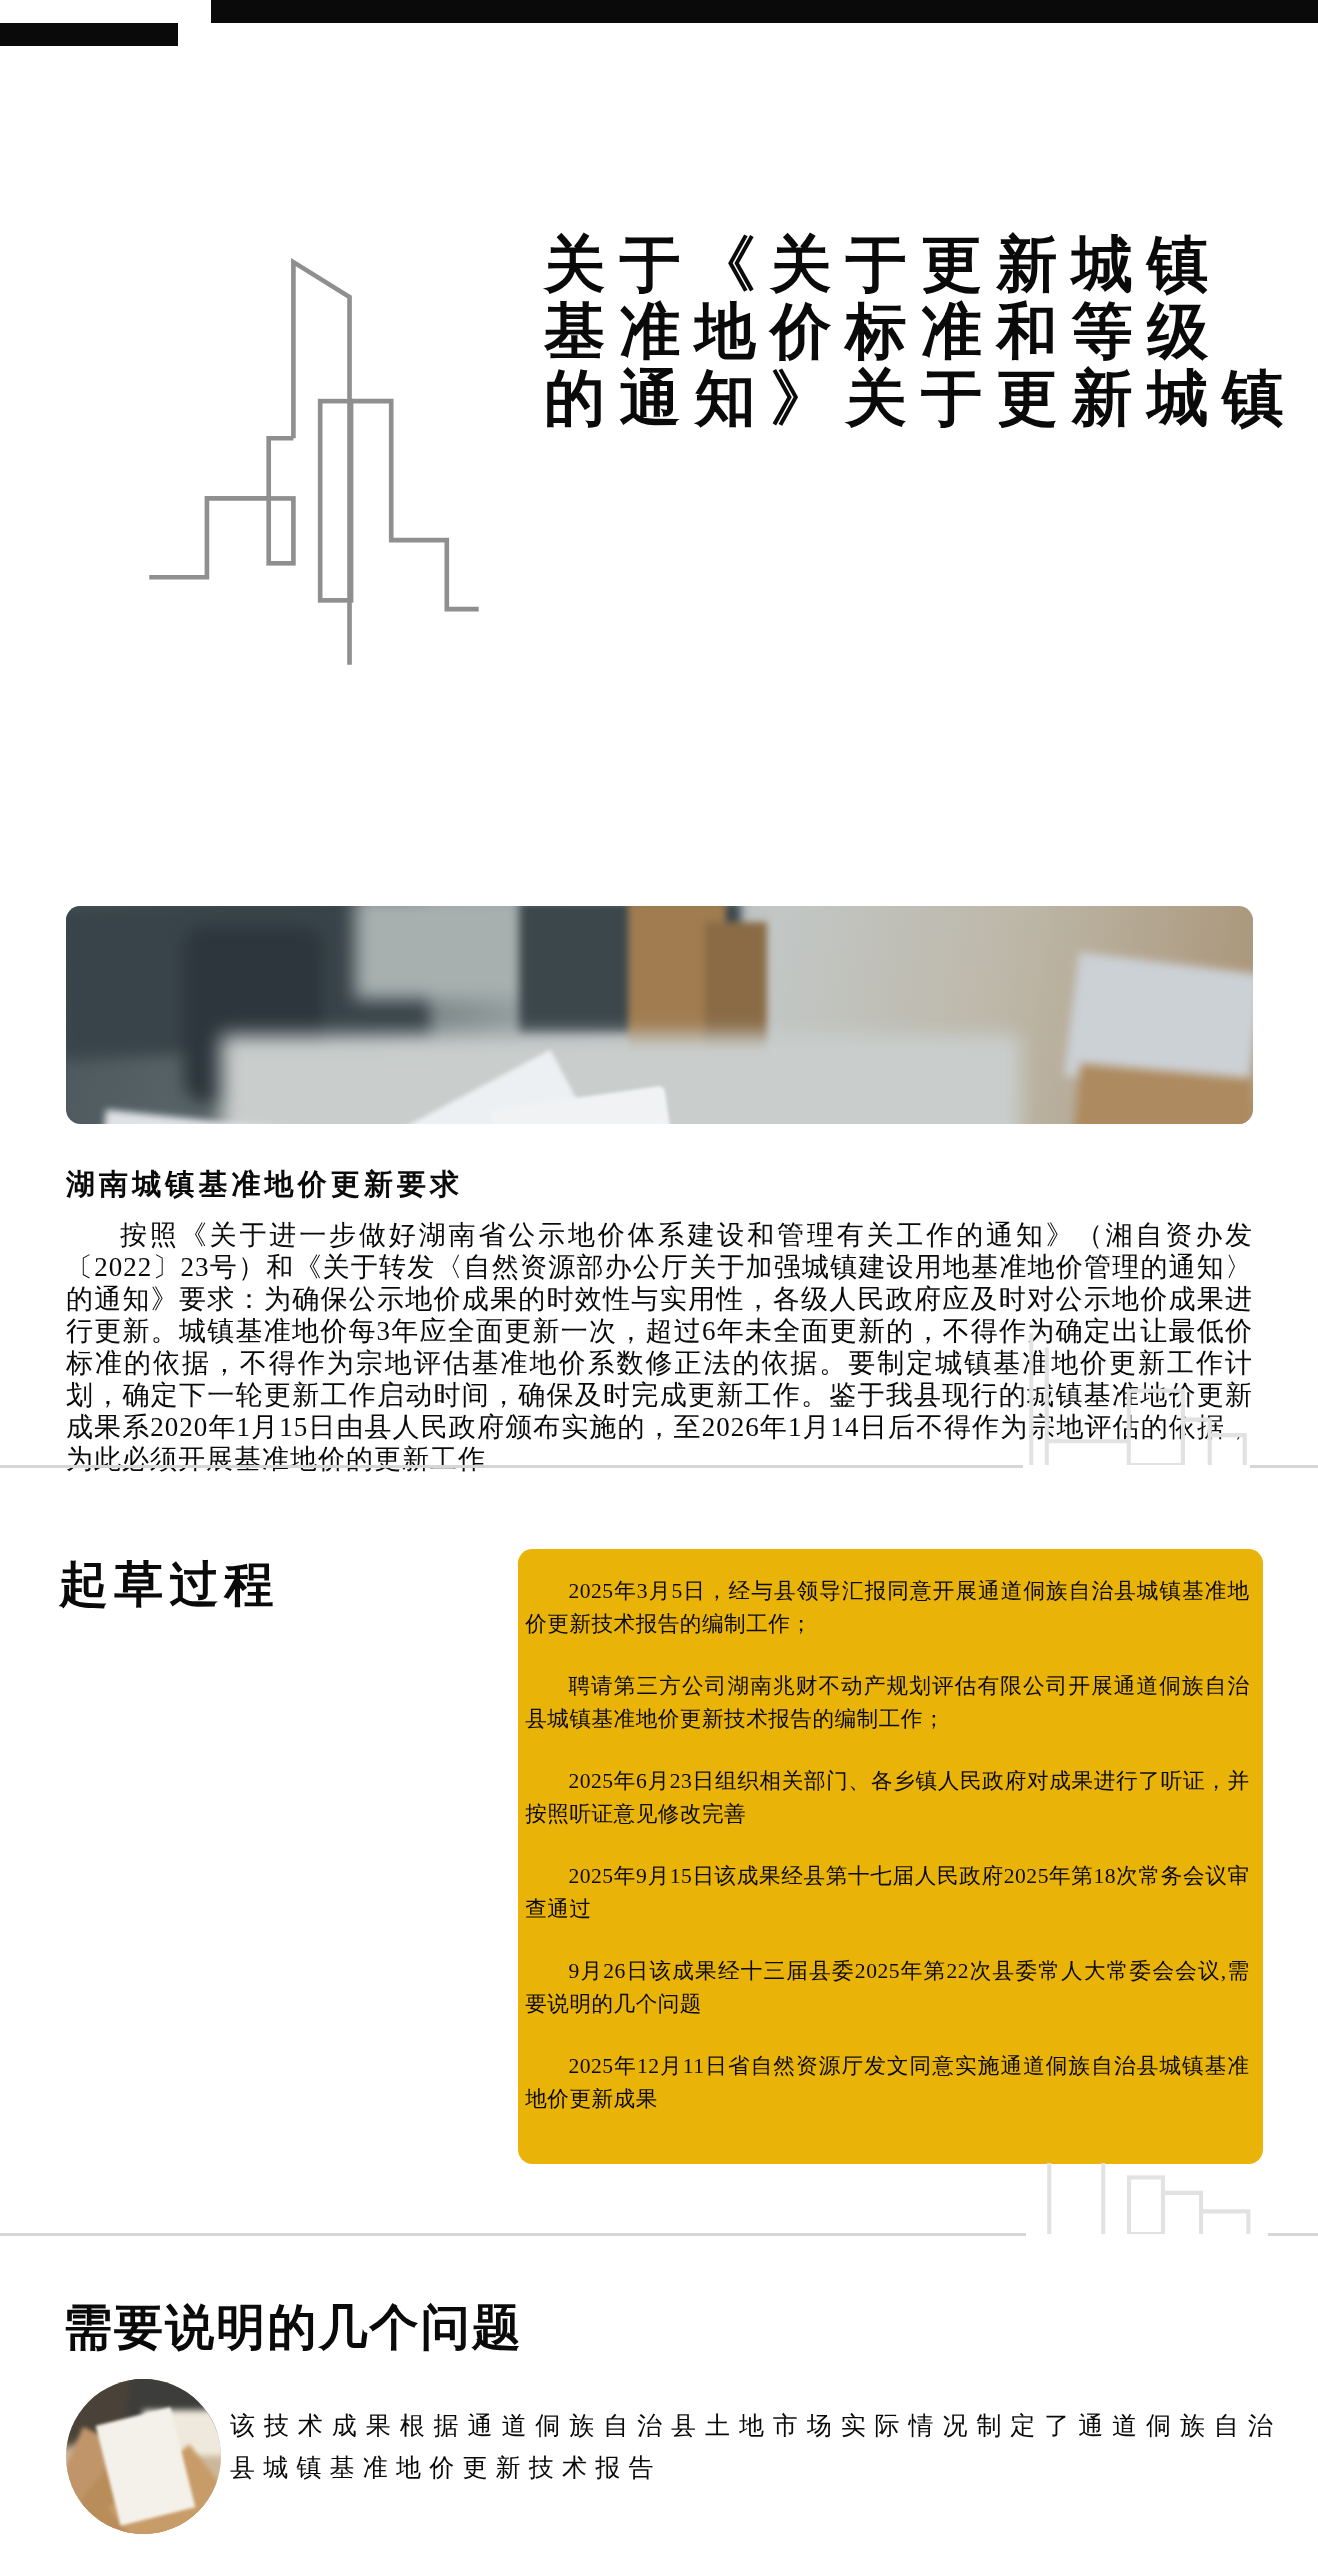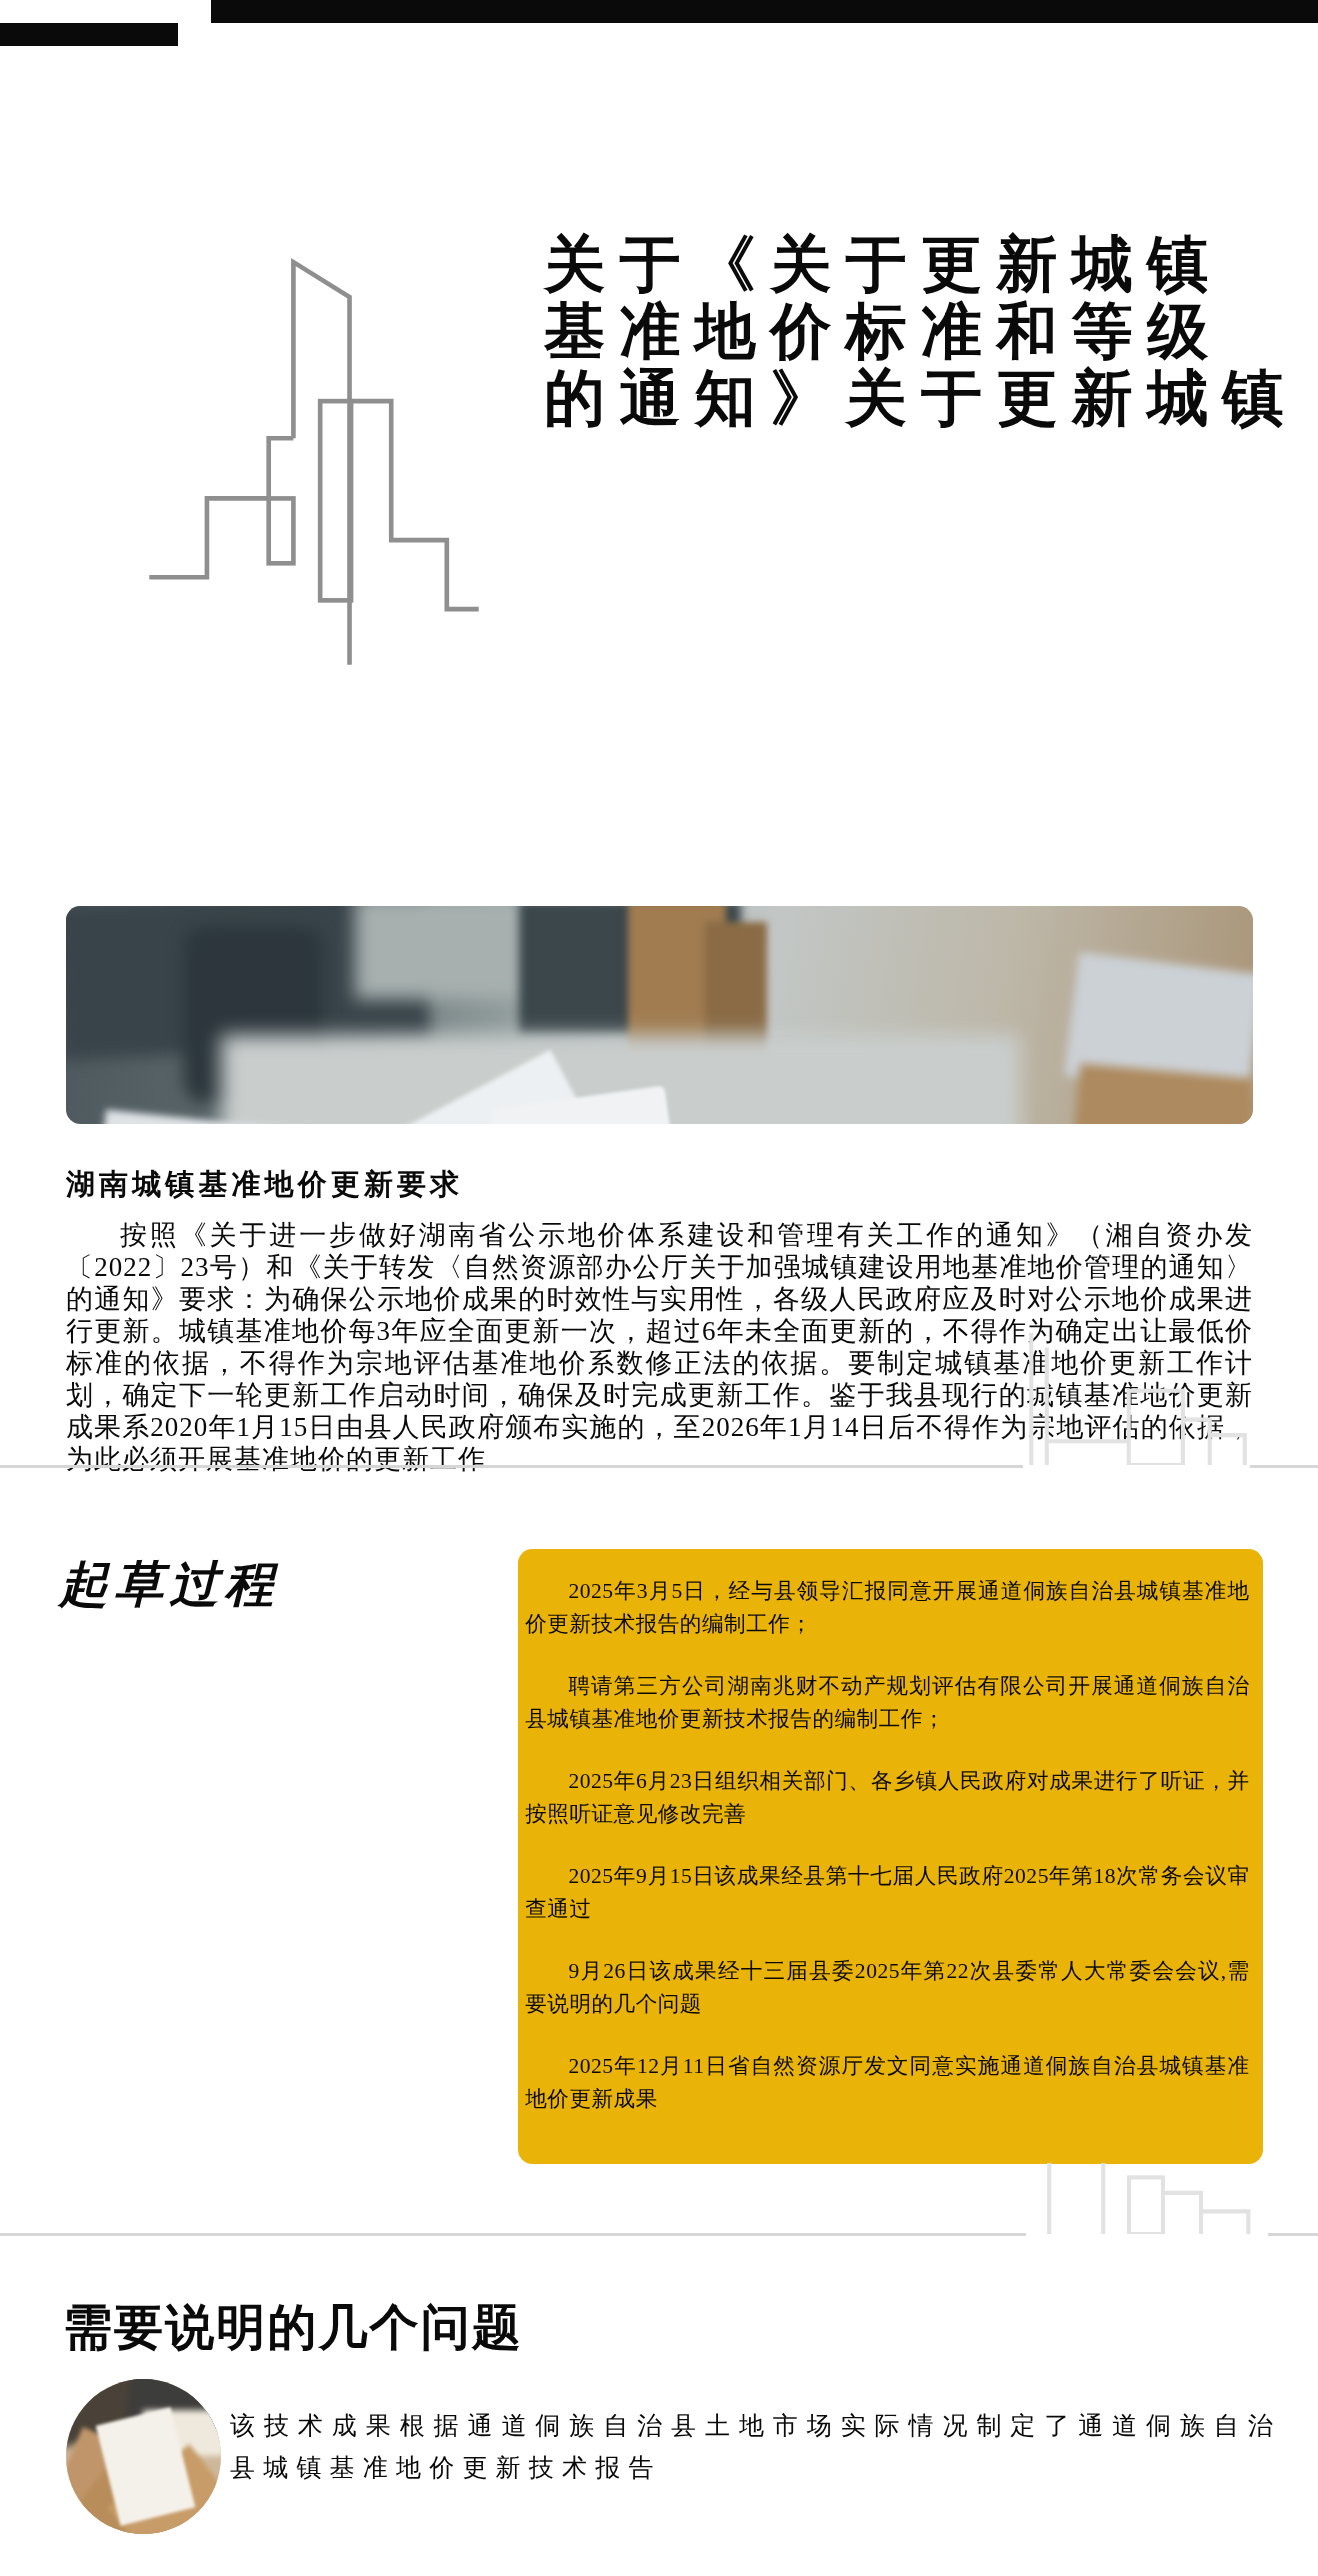--- a/index.html
+++ b/index.html
@@ -99,21 +99,21 @@
     <line x1="46" y1="28" x2="46" y2="256"></line>
     <rect x="205" y="112" width="105" height="144"></rect>
     <path d="M 46,210 H 205"></path>
     <path d="M 310,168 H 362 V 256"></path>
     <path d="M 362,198 H 430 V 256"></path>
   </svg>
 
   <div class="divider" style="left:0;top:1465px;width:1023px;"></div>
   <div class="divider" style="left:1250px;top:1465px;width:69px;"></div>
 
-  <div class="abs h-big" style="left:59px;top:1552px;font-style:italic;">起草过程</div>
+  <div class="abs h-big" style="left:59px;top:1552px;">起草过程</div>
 
   <div class="abs graybox">
     <div class="graybox-text">
       <p>2025年3月5日，经与县领导汇报同意开展通道侗族自治县城镇基准地价更新技术报告的编制工作；</p>
       <p>聘请第三方公司湖南兆财不动产规划评估有限公司开展通道侗族自治县城镇基准地价更新技术报告的编制工作；</p>
       <p>2025年6月23日组织相关部门、各乡镇人民政府对成果进行了听证，并按照听证意见修改完善</p>
       <p>2025年9月15日该成果经县第十七届人民政府2025年第18次常务会议审查通过</p>
       <p>9月26日该成果经十三届县委2025年第22次县委常人大常委会会议,需要说明的几个问题</p>
       <p>2025年12月11日省自然资源厅发文同意实施通道侗族自治县城镇基准地价更新成果</p>
     </div>

